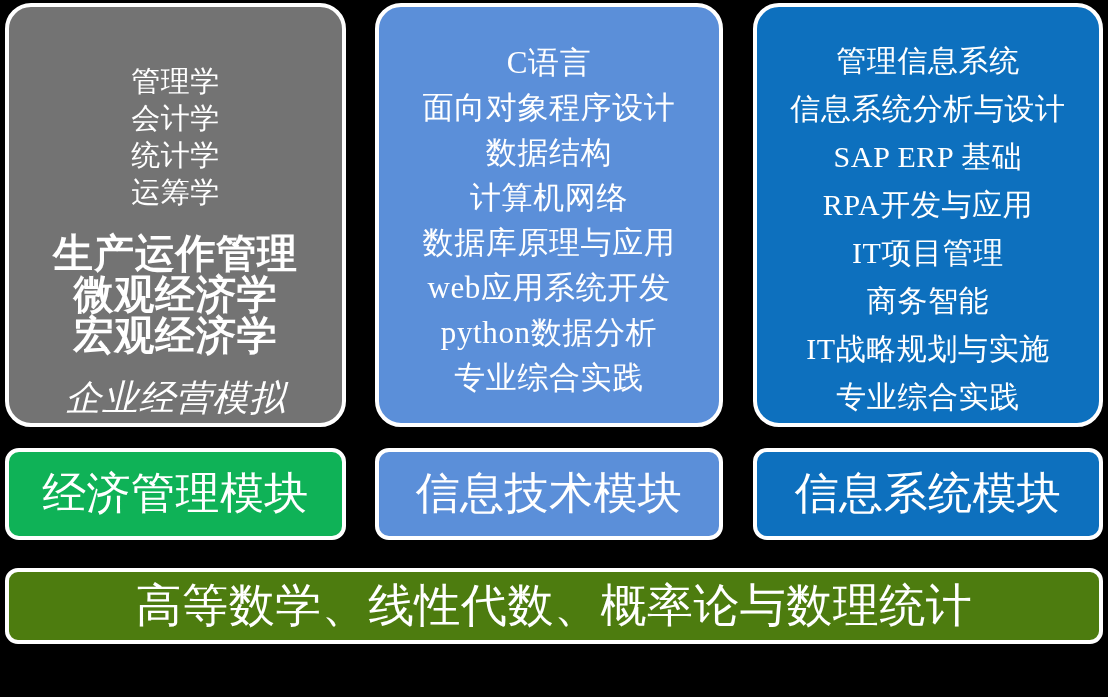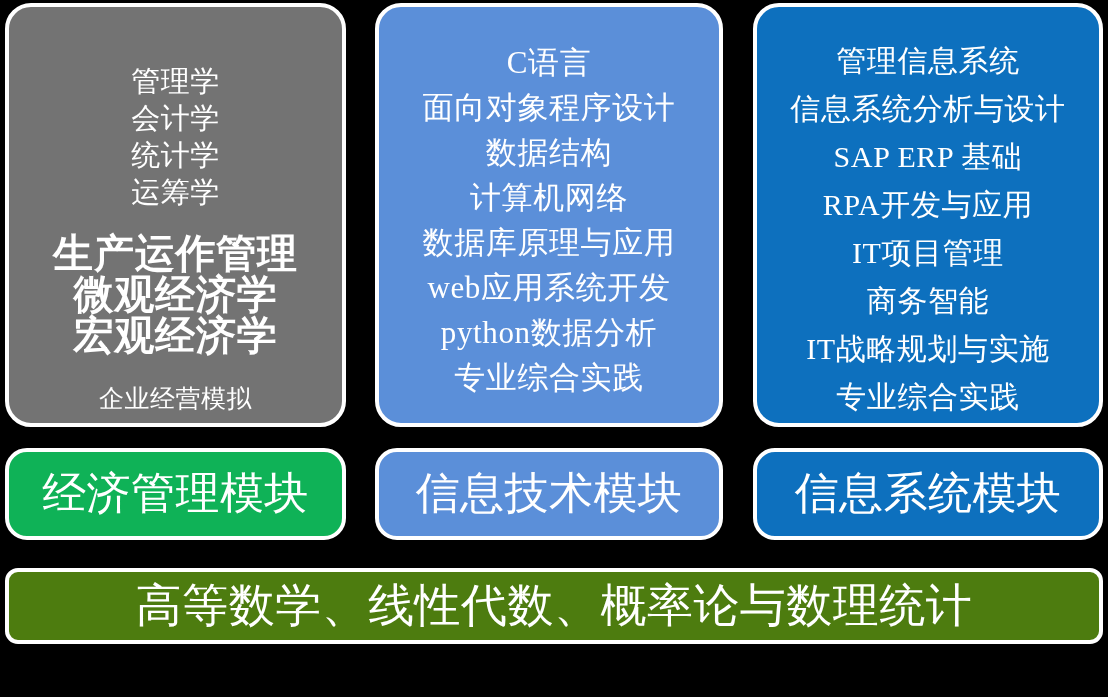--- a/index.html
+++ b/index.html
@@ -56,41 +56,41 @@
     white-space: nowrap;
     letter-spacing: 0.02em;
   }
 
   
   .col1 .course-group.g1 { margin-top: 42px; }
   .col1 .course-group.g1 .course-line { font-size: 29px; line-height: 37px; }
   .col1 .course-group.g2 { margin-top: 22px; }
   .col1 .course-group.g2 .course-line { font-size: 40px; line-height: 41px; font-weight: bold; }
   .col1 .course-group.g3 { margin-top: 22px; }
-  .col1 .course-group.g3 .course-line { font-size: 25px; line-height: 41px; }
+  .col1 .course-group.g3 .course-line { font-size: 36px; line-height: 41px; font-style: italic; }
 
   
   .col2 .course-group.g1 { margin-top: 19px; }
   .col2 .course-group.g1 .course-line {
     font-size: 31px;
     line-height: 45px;
   }
 
   
   .col3 .course-group.g1 { margin-top: 16px; }
   .col3 .course-group.g1 .course-line {
     font-size: 30px;
     line-height: 48px;
   }
 
   
   .module-bar {
     top: 448px;
     height: 92px;
-    border-radius: 22px;
+    border-radius: 14px;
     border-width: 4px;
     font-size: 44px;
     line-height: 1;
     letter-spacing: 0.01em;
     white-space: nowrap;
   }
   .module-bar.col1 { left: 5px;   width: 341px; background: #0FB257; }
   .module-bar.col2 { left: 375px; width: 348px; background: #5B8FD9; }
   .module-bar.col3 { left: 753px; width: 350px; background: #0D70BE; }
 

